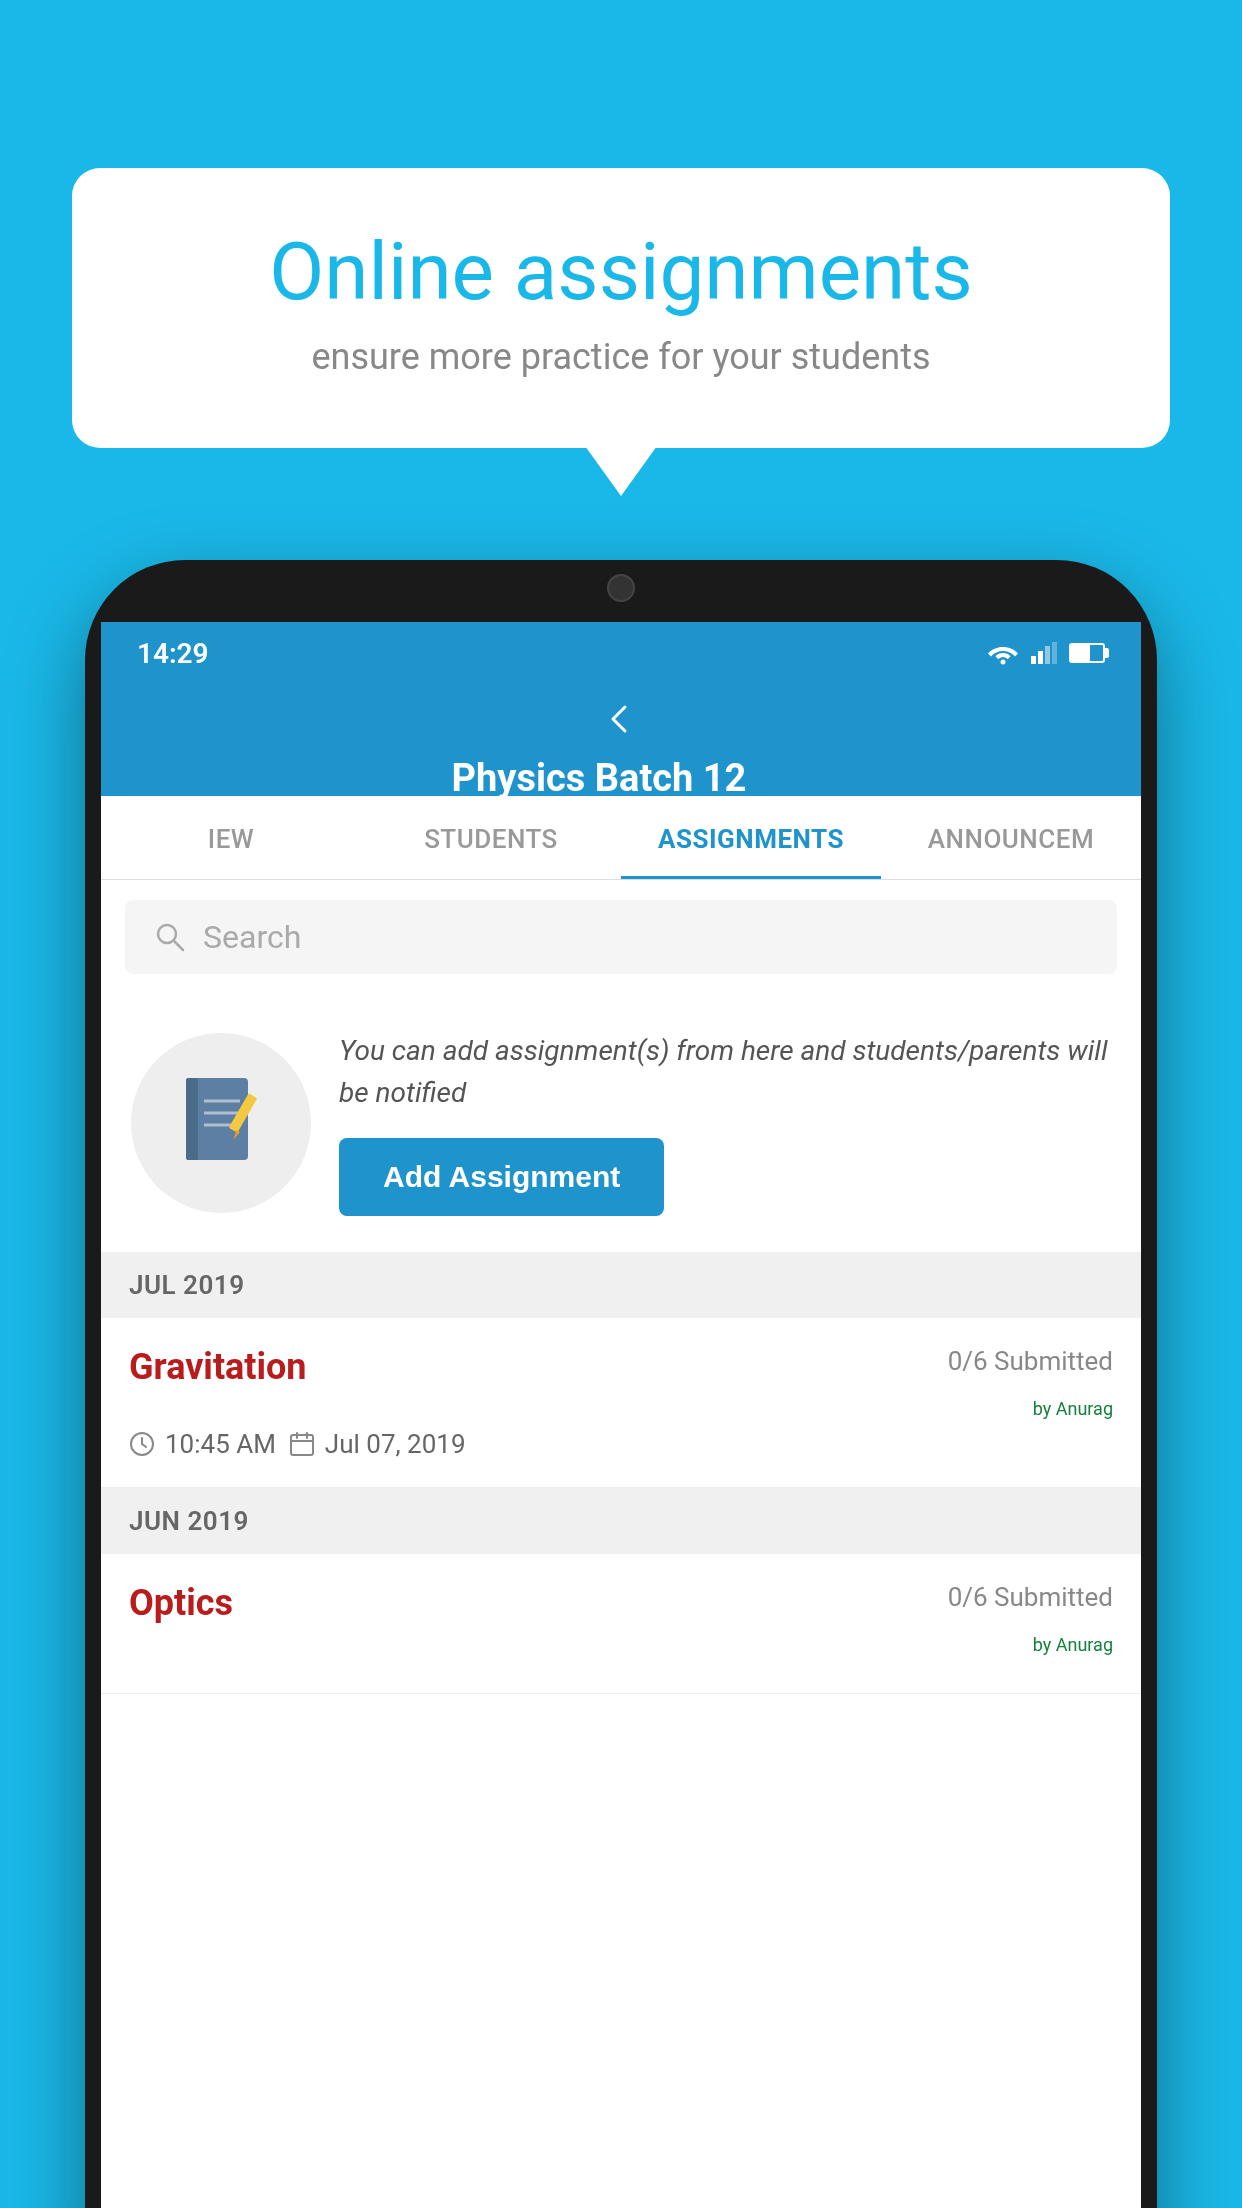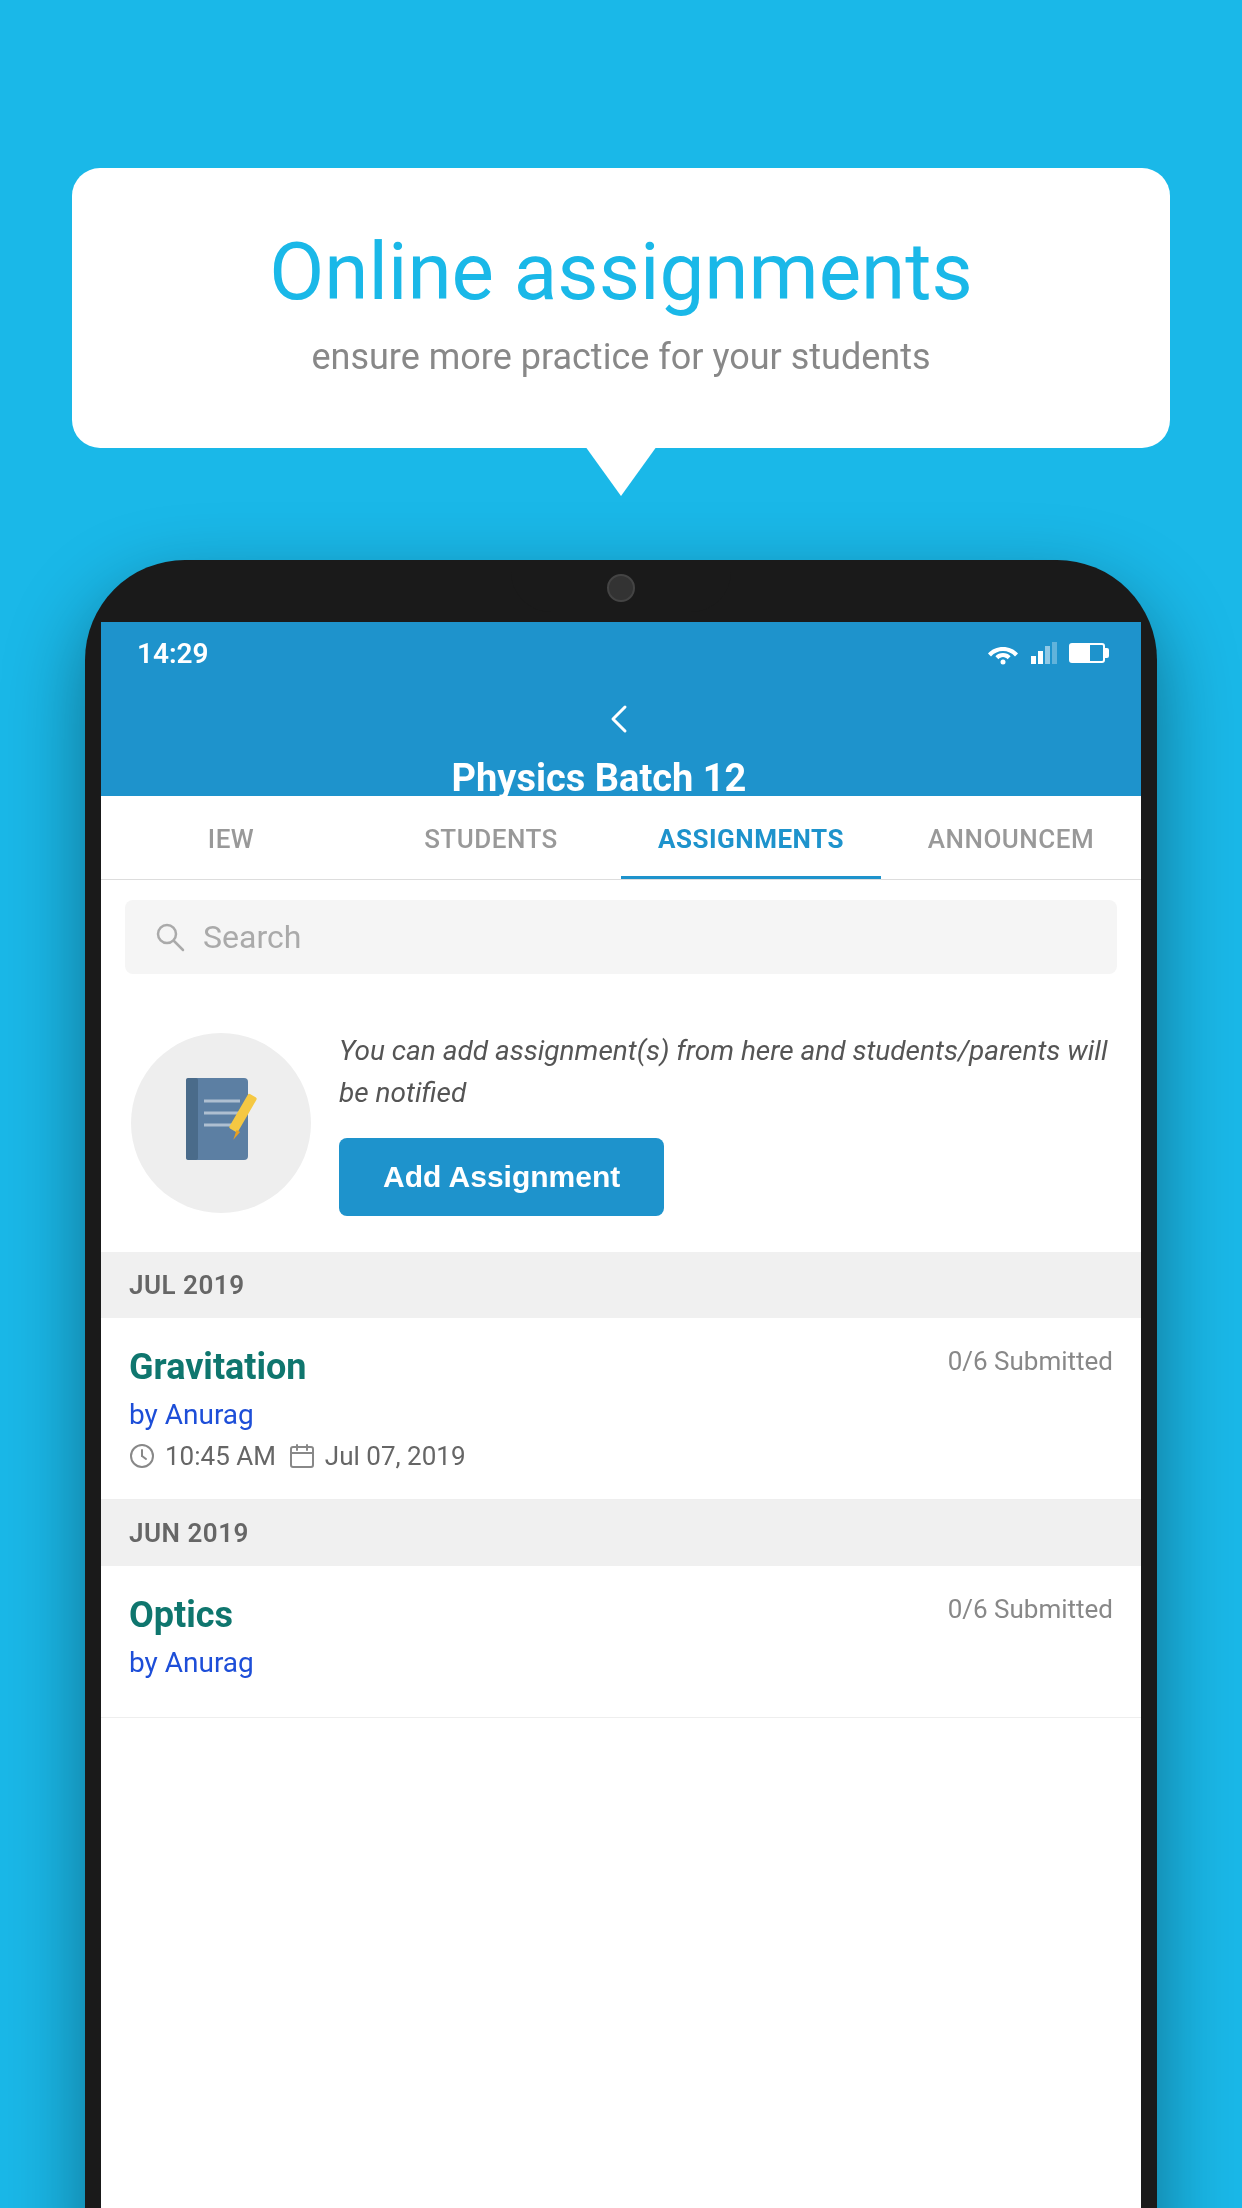--- a/index.html
+++ b/index.html
@@ -272,30 +272,31 @@
     }
     .assignment-header {
       display: flex;
       justify-content: space-between;
       align-items: flex-start;
       margin-bottom: 10px;
     }
     .assignment-title {
       font-size: 36px;
       font-weight: 700;
-      color: #0f766e;
+      color: #b91c1c;
     }
     .assignment-submitted {
       font-size: 26px;
       color: #888;
     }
     .assignment-by {
-      font-size: 28px;
-      color: #1d4ed8;
+      font-size: 18px;
+      color: #15803d;
       margin-bottom: 10px;
+      text-align: right;
     }
     .assignment-meta {
       display: flex;
       align-items: center;
       gap: 13px;
       font-size: 26px;
       color: #666;
     }
     .meta-item {
       display: flex;

